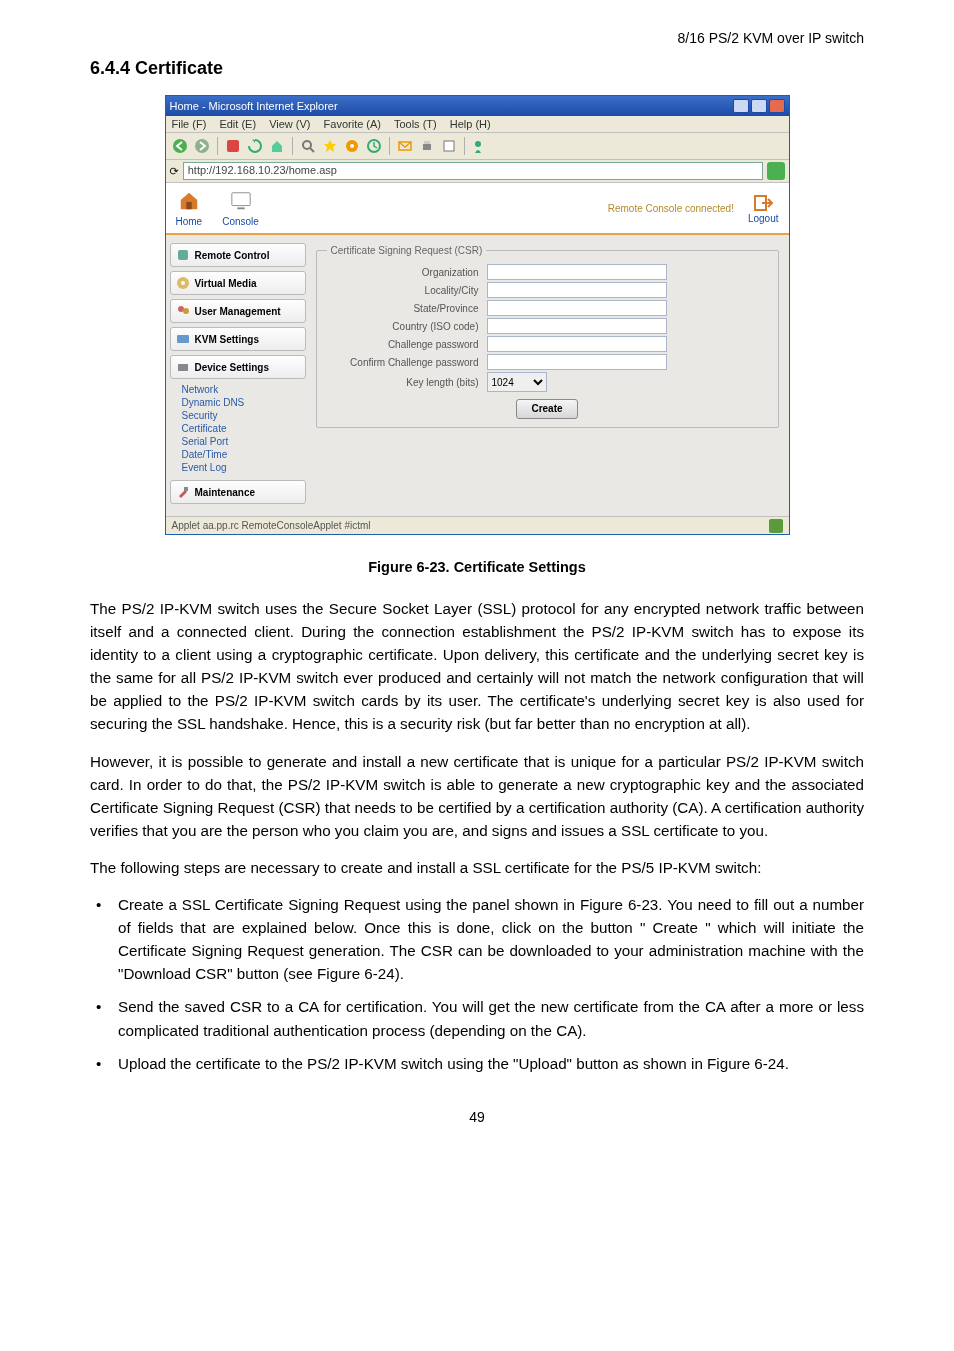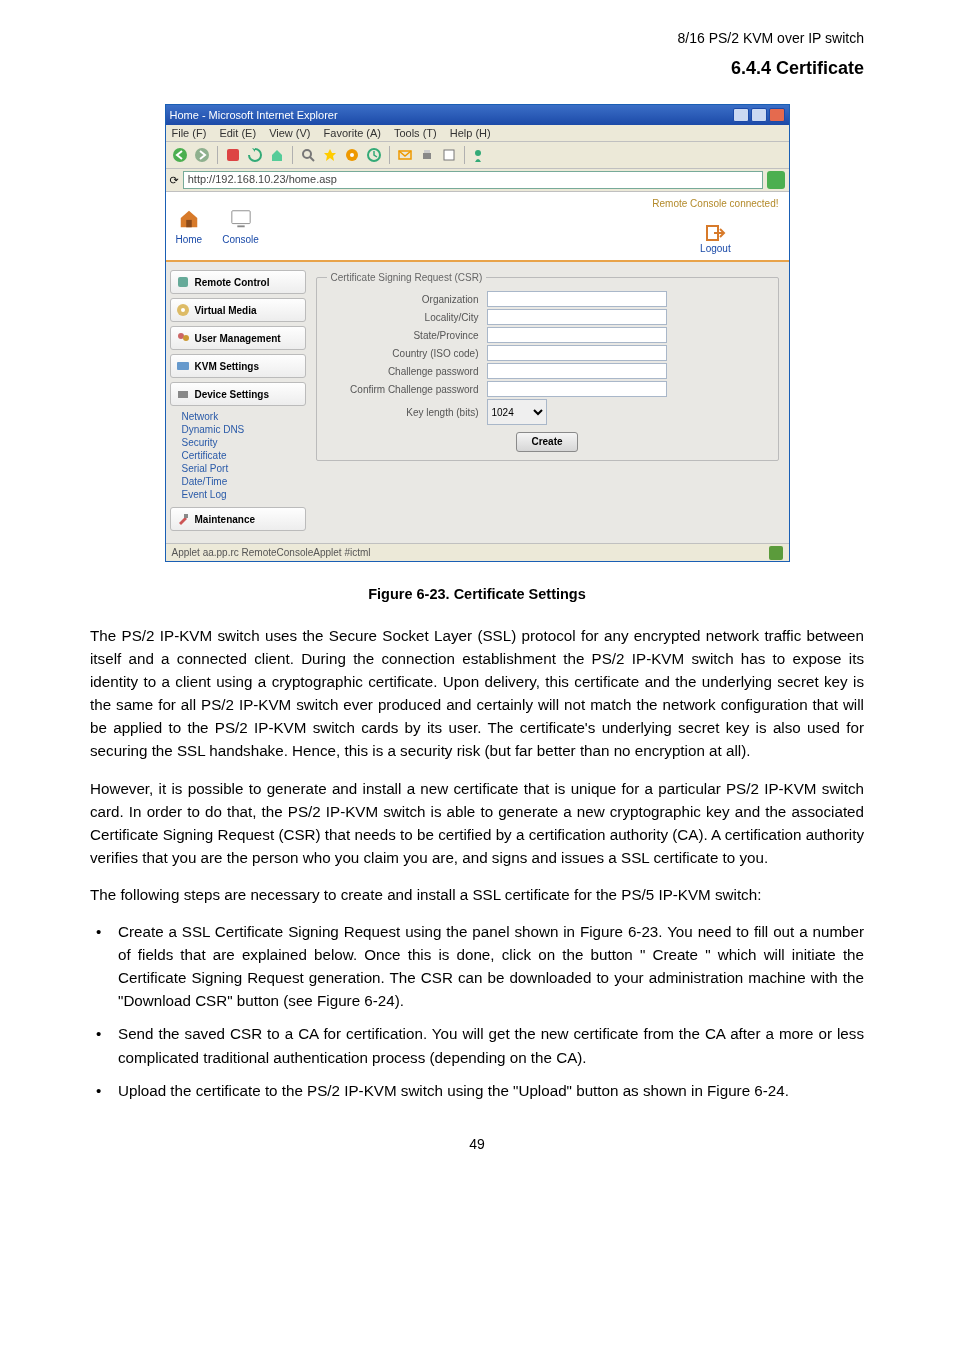--- a/index.html
+++ b/index.html
@@ -1,19 +1,19 @@
 <!DOCTYPE html>
 <html><head>
 <meta charset="utf-8">
 <style>
   * { box-sizing: border-box; margin: 0; padding: 0; }
   html, body { width: 954px; font-family: Arial, Helvetica, sans-serif; color: #000; background: #fff; }
   .page { width: 954px; padding: 30px 90px 40px 90px; }
   .header-right { text-align: right; font-size: 14px; margin-bottom: 12px; }
-  .section-heading { font-size: 18px; font-weight: bold; margin-bottom: 25px; text-align: right; }
+  .section-heading { font-size: 18px; font-weight: bold; margin-bottom: 16px; }
 
   .browser-window { width: 625px; margin: 0 auto 24px auto; border: 1px solid #1a5fb4; background: #e9e8e4; }
   .titlebar { height: 20px; background: linear-gradient(#3b6fc7, #1c4aa8); color: #fff; font-size: 11px; display: flex; align-items: center; padding: 0 4px; justify-content: space-between; }
   .titlebar .buttons { display: flex; gap: 2px; }
   .wbtn { width: 16px; height: 14px; background: #cbd9f2; border: 1px solid #1c4aa8; border-radius: 2px; }
   .wbtn.close { background: #e56a4e; }
   .menubar { font-size: 11px; padding: 2px 6px; background: #ece9d8; border-bottom: 1px solid #c0c0c0; }
   .menubar span { margin-right: 10px; color: #333; }
   .toolbar { padding: 3px 4px; background: #ece9d8; border-bottom: 1px solid #c0c0c0; display: flex; align-items: center; gap: 2px; }
   .ticon { width: 20px; height: 20px; border: 1px solid transparent; border-radius: 3px; display: inline-flex; align-items: center; justify-content: center; font-size: 12px; }
@@ -21,41 +21,41 @@
   .sep { width: 1px; height: 18px; background: #b0b0b0; margin: 0 3px; }
   .addrbar { display: flex; align-items: center; padding: 2px 4px; background: #ece9d8; border-bottom: 1px solid #c0c0c0; font-size: 11px; }
   .addrbox { flex: 1; background: #fff; border: 1px solid #7a9; height: 18px; padding: 1px 4px; margin: 0 4px; color: #444; }
   .go { width: 18px; height: 18px; background: #4caf50; border-radius: 3px; }
   .app-header { display: flex; justify-content: space-between; align-items: center; background: #fff; padding: 6px 10px 6px 10px; border-bottom: 2px solid #e8a34a; }
   .app-header-left { display: flex; align-items: center; gap: 6px; }
   .ah-icon { width: 26px; height: 24px; display: inline-flex; align-items: center; justify-content: center; }
   .ah-icon.home svg, .ah-icon.console svg { width: 24px; height: 22px; }
   .ah-label { font-size: 10px; color: #1a4aa8; text-align: center; }
   .head-item { text-align: center; margin-right: 14px; cursor: pointer; }
-  .app-header-right { display: flex; align-items: center; gap: 14px; flex-direction: column; }
+  .app-header-right { display: flex; align-items: center; gap: 14px; }
   .status-text { font-size: 10px; color: #b38a2a; }
   .logout-block { text-align: center; }
   .logout-icon { width: 22px; height: 20px; margin: 0 auto; }
   .logout-label { font-size: 10px; color: #1a4aa8; }
 
   .app-content { display: flex; }
   .sidebar { width: 140px; padding: 8px 0 8px 4px; }
   .side-group { border: 1px solid #bbb; background: linear-gradient(#fefefe,#ededed); border-radius: 3px; margin-bottom: 4px; padding: 3px 4px; display: flex; align-items: center; gap: 4px; cursor: pointer; }
   .side-group .gicon { width: 16px; height: 16px; display: inline-flex; align-items: center; justify-content: center; }
   .side-group span { font-size: 10px; font-weight: bold; color: #000; }
   .subitems { margin: 2px 0 6px 4px; }
   .subitem { font-size: 10px; color: #2a5aa8; padding: 1px 0 1px 8px; cursor: pointer; }
 
   .main-panel { flex: 1; padding: 10px 10px 12px 10px; }
   .csr-fieldset { border: 1px solid #bbb; border-radius: 2px; padding: 6px 10px 8px 10px; }
   .csr-legend { font-size: 10px; color: #666; padding: 0 4px; }
   .form-row { display: flex; align-items: center; margin: 2px 0; }
   .form-row label { width: 160px; text-align: right; font-size: 10px; color: #555; padding-right: 8px; }
   .form-row input[type=text] { width: 180px; height: 16px; border: 1px solid #a9b7c9; font-size: 10px; padding: 0 2px; }
-  .form-row select { width: 60px; height: 26px; border: 1px solid #a9b7c9; font-size: 10px; }
+  .form-row select { width: 60px; height: 20px; border: 1px solid #a9b7c9; font-size: 10px; }
   .btn-row { text-align: center; margin-top: 6px; }
   .create-btn { height: 20px; min-width: 62px; font-size: 10px; background: linear-gradient(#f5f5f5,#d6d6d6); border: 1px solid #8a8a8a; border-radius: 3px; cursor: pointer; font-weight: bold; }
 
   .statusbar { height: 18px; background: #ece9d8; border-top: 1px solid #c0c0c0; display: flex; align-items: center; justify-content: space-between; padding: 0 6px; font-size: 10px; color: #555; }
   .zone { width: 14px; height: 14px; background: #5b9b3b; border-radius: 2px; }
 
   .figure-caption { text-align: center; font-weight: bold; margin: 10px 0 22px 0; font-size: 14.5px; }
   .body-text { font-size: 15.2px; text-align: justify; line-height: 1.52; margin-bottom: 14px; }
   ul.bullets { list-style: none; padding: 0; margin: 0 0 14px 0; }
   ul.bullets > li { font-size: 15.2px; text-align: justify; line-height: 1.52; padding-left: 28px; position: relative; margin-bottom: 10px; }

